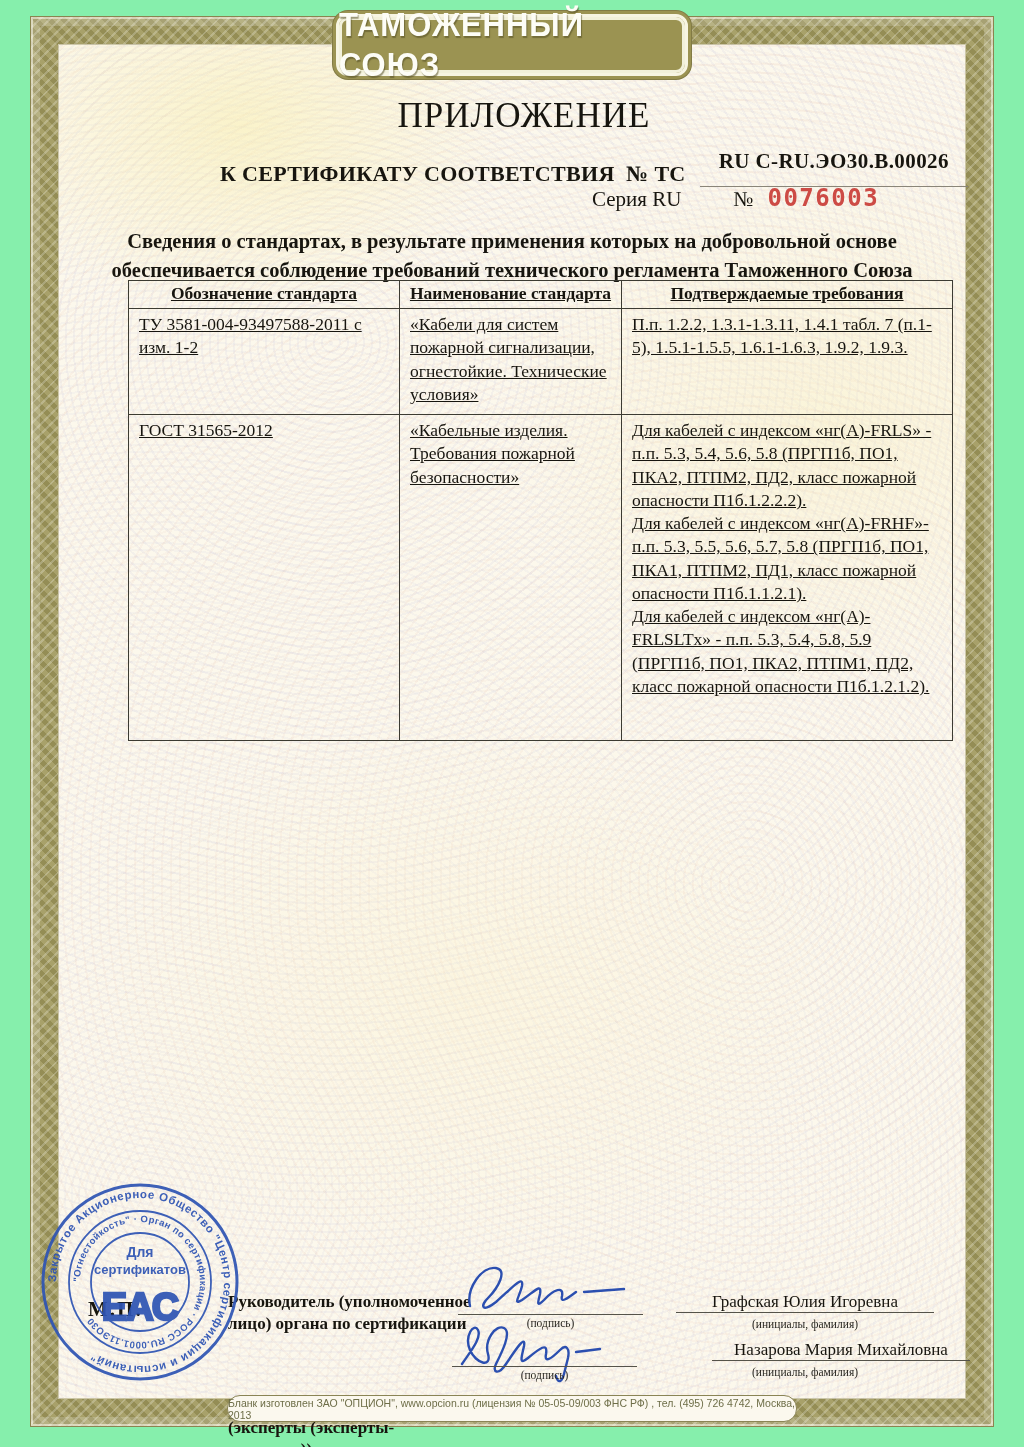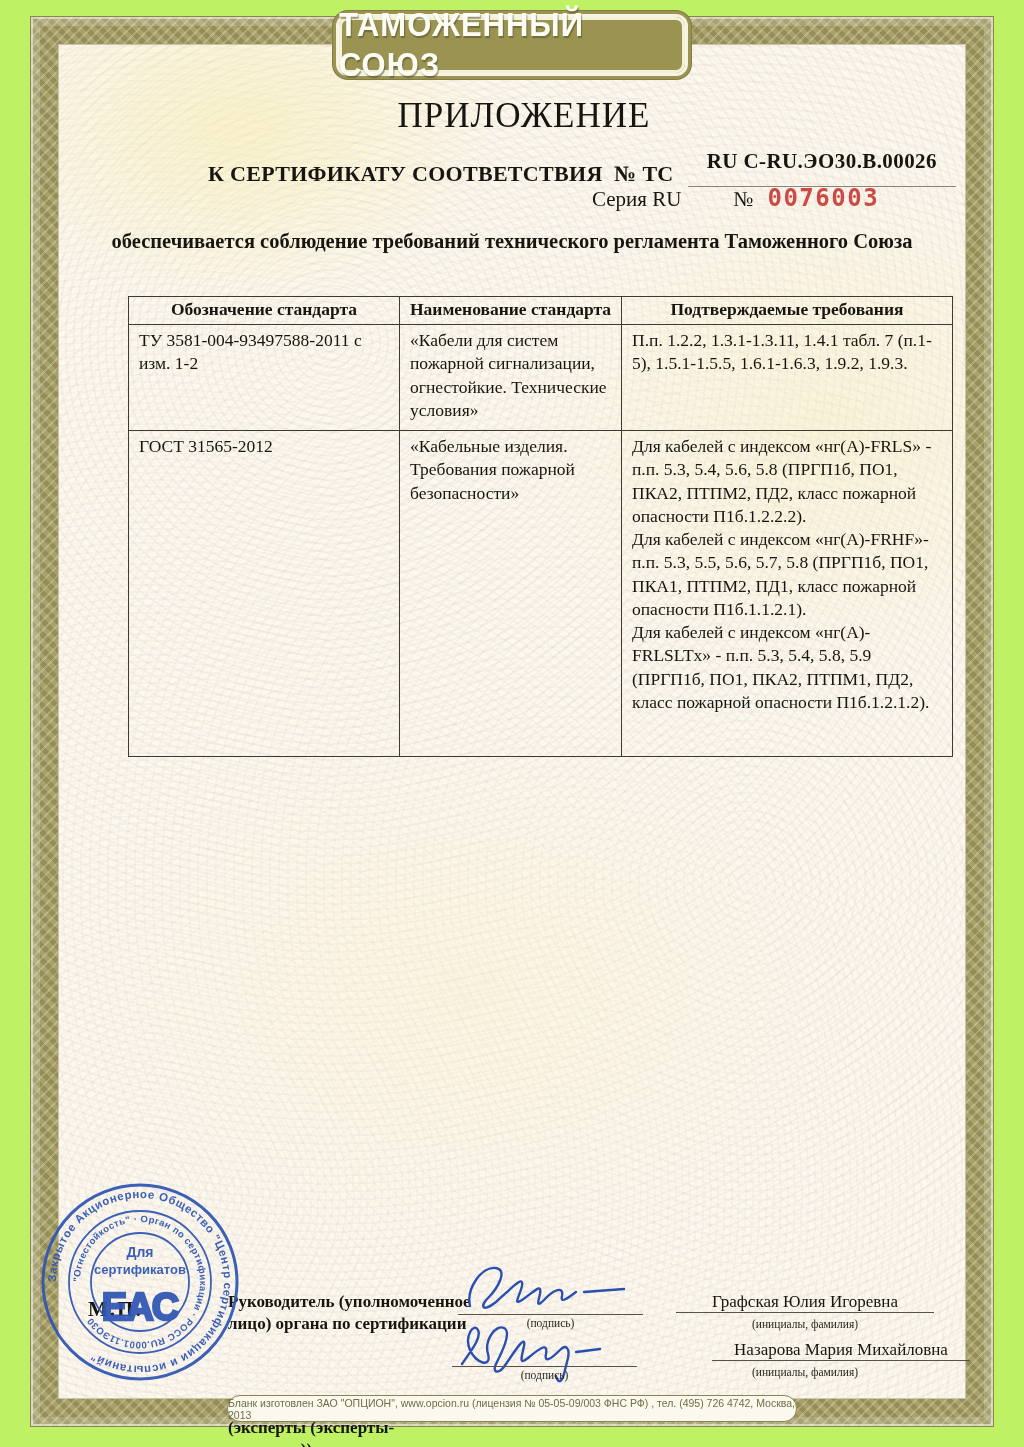--- a/index.html
+++ b/index.html
@@ -1,16 +1,16 @@
 <!DOCTYPE html>
 <html><head>
 <meta charset="utf-8">
 <style>
   html,body{margin:0;padding:0;background:#e8e8e8;}
-  .sheet{position:relative;width:1024px;height:1447px;background:#bef264;overflow:hidden;
+  .sheet{position:relative;width:1024px;height:1447px;background:#86efac;overflow:hidden;
          font-family:"Liberation Serif","DejaVu Serif",serif;color:#17150f;}
   
   .band{position:absolute;top:16px;left:30px;right:30px;bottom:20px;
         background:
           repeating-linear-gradient(135deg, rgba(255,255,255,.22) 0 2px, rgba(255,255,255,0) 2px 7px),
           repeating-linear-gradient(45deg, #a8a16a 0 5px, #948d55 5px 10px);
         border:1px solid #8a8450;
         box-shadow:inset 0 0 0 2px rgba(252,250,238,.55), inset 0 0 0 9px rgba(255,255,255,.18);}
   
   .field{position:absolute;top:44px;left:58px;right:58px;bottom:48px;
@@ -28,33 +28,33 @@
   .badge{position:absolute;left:50%;top:14px;transform:translateX(-50%);
          width:346px;height:56px;background:#9b9352;border-radius:12px;
          border:3px solid #f7f5e2;
          box-shadow:0 0 0 3px #9b9352, 0 0 0 4px #827b45, inset 0 0 0 3px rgba(247,245,226,.95), inset 0 0 0 5px #9b9352;
          display:flex;align-items:center;justify-content:center;}
   .badge span{font-family:"Liberation Sans","DejaVu Sans",sans-serif;font-weight:bold;font-size:31px;
          color:#fdfdf6;letter-spacing:1px;transform:scaleY(1.1);
          text-shadow:1px 2px 1px rgba(82,77,36,.55);}
   .title{position:absolute;top:96px;left:0;width:100%;text-align:center;
          font-weight:normal;font-size:35px;letter-spacing:1px;margin-left:12px;}
-  .subrow{position:absolute;top:149px;left:208px;width:748px;display:flex;align-items:flex-end;justify-content:center;}
+  .subrow{position:absolute;top:149px;left:220px;width:748px;display:flex;align-items:flex-end;justify-content:center;}
   .sublabel{font-weight:bold;font-size:22px;white-space:pre;letter-spacing:.3px;}
   .certnum{flex:1;margin-left:14px;border-bottom:1px solid #8a8578;text-align:center;
          font-weight:bold;font-size:21px;padding-bottom:12px;letter-spacing:.4px;}
   .seriesrow{position:absolute;top:184px;left:592px;display:flex;align-items:baseline;}
   .series-label{font-size:21px;}
   .no-sign{font-size:21px;margin-left:52px;}
   .serial{margin-left:14px;font-family:"DejaVu Sans Mono",monospace;font-weight:bold;
          font-size:24px;color:#cd4b45;letter-spacing:1.5px;}
   .intro{position:absolute;top:227px;left:82px;width:860px;text-align:center;
          font-weight:bold;font-size:20.5px;line-height:1.42;}
   
-  table.std{position:absolute;left:128px;top:296px;width:824px;border-collapse:collapse;table-layout:fixed;}
+  table.std{position:absolute;left:128px;top:280px;width:824px;border-collapse:collapse;table-layout:fixed;text-decoration:underline;}
   table.std th, table.std td{border:1.5px solid #3c3b32;vertical-align:top;}
   table.std th{font-weight:bold;font-size:17.5px;text-align:center;padding:2px 6px 4px;line-height:1.2;}
   table.std td{font-size:17.5px;padding:4px 10px 8px;line-height:1.33;}
   td.c1{padding-left:12px;}
   table.std p{margin:0;}
   .h-row1{height:84px;}
   .h-row2{height:326px;}
   
   .role{position:absolute;left:228px;width:248px;font-weight:bold;font-size:17px;line-height:1.28;white-space:pre-line;}
   .sigbox{position:absolute;width:185px;border-bottom:1px solid #55534a;}
@@ -88,20 +88,21 @@
     <span class="certnum">RU C-RU.ЭО30.В.00026</span>
   </div>
 
   <div class="seriesrow">
     <span class="series-label">Серия RU</span>
     <span class="no-sign">№</span>
     <span class="serial">0076003</span>
   </div>
 
   <div class="intro">
+    <div>Сведения о стандартах, в результате применения которых на добровольной основе</div>
     <div>обеспечивается соблюдение требований технического регламента Таможенного Союза</div>
   </div>
 
   <table class="std">
     <colgroup>
         <col style="width:271px">
         <col style="width:222px">
         <col style="width:331px">
       </colgroup>
     <thead>

